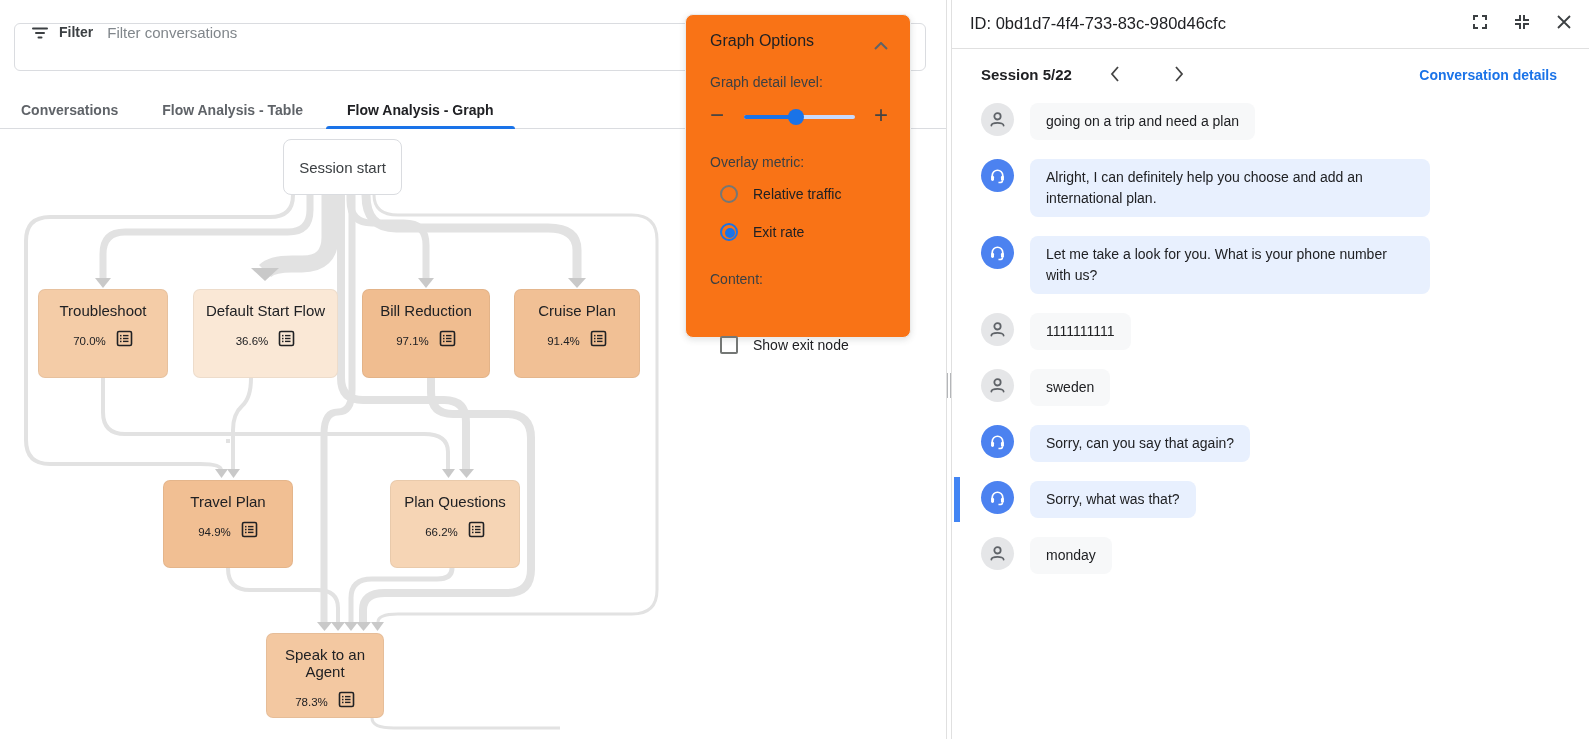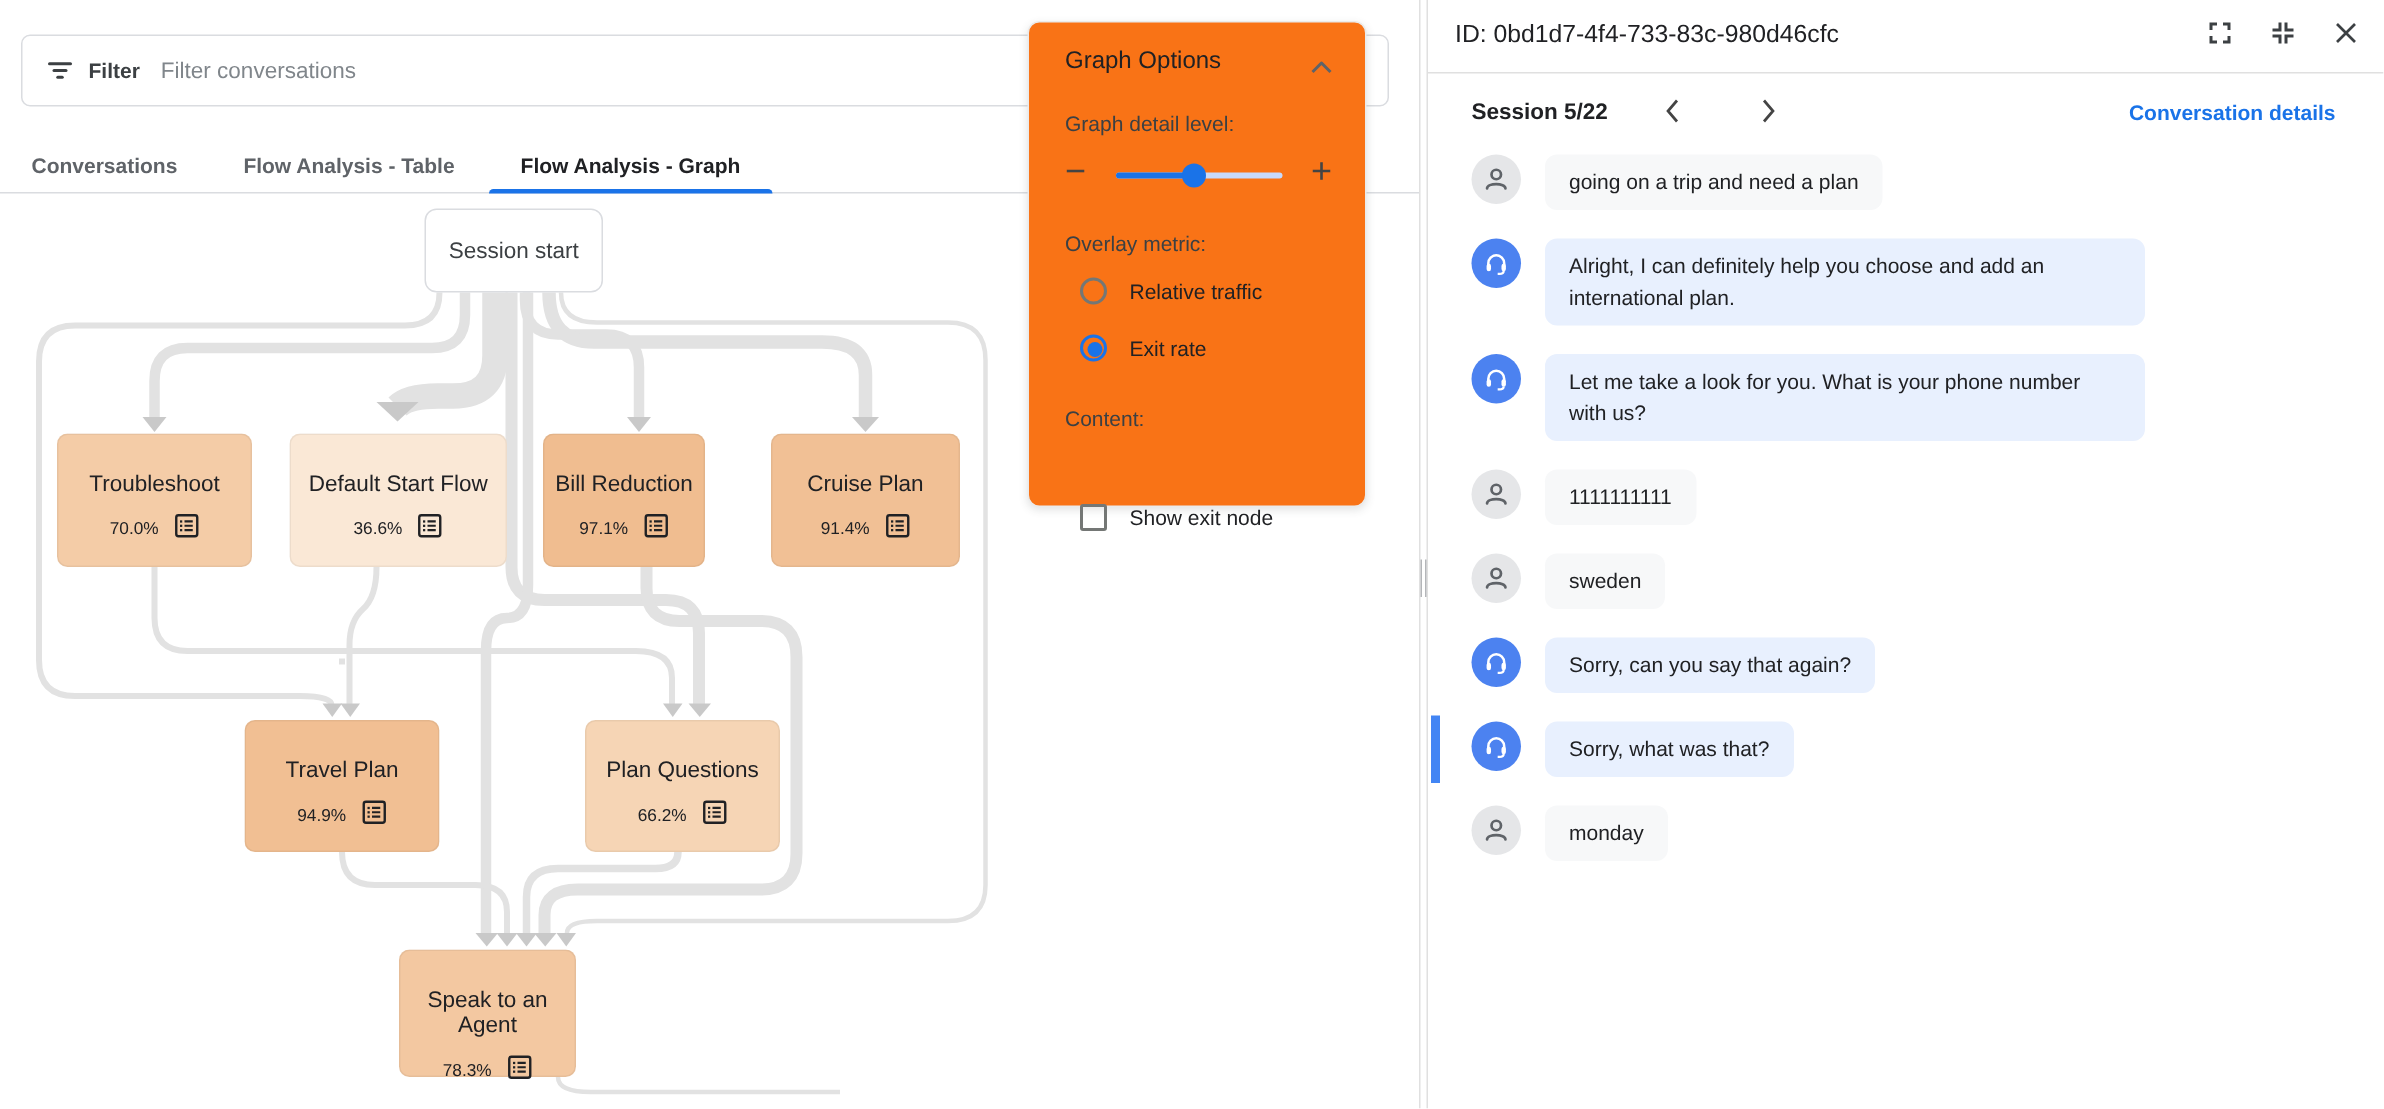--- a/index.html
+++ b/index.html
@@ -3,41 +3,41 @@
 <meta charset="utf-8">
 <style>
   * { margin:0; padding:0; box-sizing:border-box; }
   html,body { width:1589px; height:739px; background:#fff; overflow:hidden;
     font-family:"Liberation Sans", sans-serif; color:#202124; }
   .app { position:relative; width:1589px; height:739px; }
 
   
   .left-panel { position:absolute; left:0; top:0; width:946px; height:739px; background:#fff; }
   .filter-bar { position:absolute; left:14px; top:23px; width:912px; height:48px;
-    border:1px solid #dadce0; border-radius:6px; display:flex; align-items:center; padding:0 16px; cursor:text;}
+    border:1px solid #dadce0; border-radius:6px; display:flex; align-items:flex-start; padding:0 16px; cursor:text;}
   .filter-bar .ficon { width:18px; height:18px; margin-right:10px; flex:none; }
   .filter-label { font-weight:bold; font-size:14px; color:#3c4043; margin-right:14px; }
   .filter-placeholder { font-size:15px; color:#80868b; }
 
   .tabbar { position:absolute; left:0; top:90px; width:946px; height:39px; display:flex; align-items:center; }
   .tabbar .rule { position:absolute; left:0; bottom:0; width:946px; height:1px; background:#dadce0; }
   .tab { position:relative; height:38px; line-height:38px; padding:0 21px; font-size:14px; font-weight:bold;
     color:#5f6368; cursor:pointer; white-space:nowrap; }
   .tab:first-child { margin-left:26px; }
   .tab + .tab { margin-left:2px; }
   .tab.active { color:#202124; }
   .tab.active::after { content:""; position:absolute; left:0; right:0; bottom:0; height:3px;
     background:var(--accent,#1a73e8); border-radius:3px 3px 0 0; }
 
   .graph-area { position:absolute; left:0; top:129px; width:946px; height:610px; }
   svg.edges { position:absolute; left:0; top:-129px; width:946px; height:739px; }
 
   .flow-node { position:absolute; border-radius:7px; text-align:center;
     border:1px solid rgba(0,0,0,0.05); cursor:pointer; }
-  .flow-node .nt { font-size:15px; color:#202124; margin-top:24px; }
+  .flow-node .nt { font-size:15px; color:#202124; margin-top:12px; }
   .flow-node .nr { margin-top:11px; display:flex; justify-content:center; align-items:center; gap:10px; }
   .flow-node .nr .pct { font-size:11.5px; color:#202124; }
   .session-start { position:absolute; left:283px; top:10px; width:119px; height:56px; background:#fff;
     border:1px solid #dadce0; border-radius:8px; display:flex; align-items:center; justify-content:center;
     font-size:15px; color:#3c4043; }
 
   
   .gcard { position:absolute; left:685px; top:14px; width:226px; height:324px; background:#f97316;
     border:1px solid #ebebeb; border-radius:8px; box-shadow:0 2px 6px rgba(60,64,67,.15); }
   .gcard .gtitle { position:absolute; left:24px; top:17px; font-size:16px; color:#202124; }
@@ -185,21 +185,21 @@
                   <line x1="7" y1="11.4" x2="12.5" y2="11.4"></line>
                 </g>
                 <g fill="#202124">
                   <rect x="4" y="4.9" width="1.5" height="1.5"></rect>
                   <rect x="4" y="7.8" width="1.5" height="1.5"></rect>
                   <rect x="4" y="10.7" width="1.5" height="1.5"></rect>
                 </g>
               </svg></span>
           </div>
         </div>
-        <div class="flow-node" style="left: 362px; top: 160px; width: 108px; height: 89px; background: rgb(240, 189, 144);">
+        <div class="flow-node" style="left: 362px; top: 160px; width: 128px; height: 89px; background: rgb(240, 189, 144);">
           <div class="nt">Bill Reduction</div>
           <div class="nr">
             <span class="pct">97.1%</span>
             <span><svg width="17" height="17" viewBox="0 0 17 17">
                 <rect x="1.5" y="1.5" width="14" height="14" rx="1.5" fill="none" stroke="#202124" stroke-width="1.6"></rect>
                 <g stroke="#202124" stroke-width="1.4">
                   <line x1="7" y1="5.6" x2="12.5" y2="5.6"></line>
                   <line x1="7" y1="8.5" x2="12.5" y2="8.5"></line>
                   <line x1="7" y1="11.4" x2="12.5" y2="11.4"></line>
                 </g>

